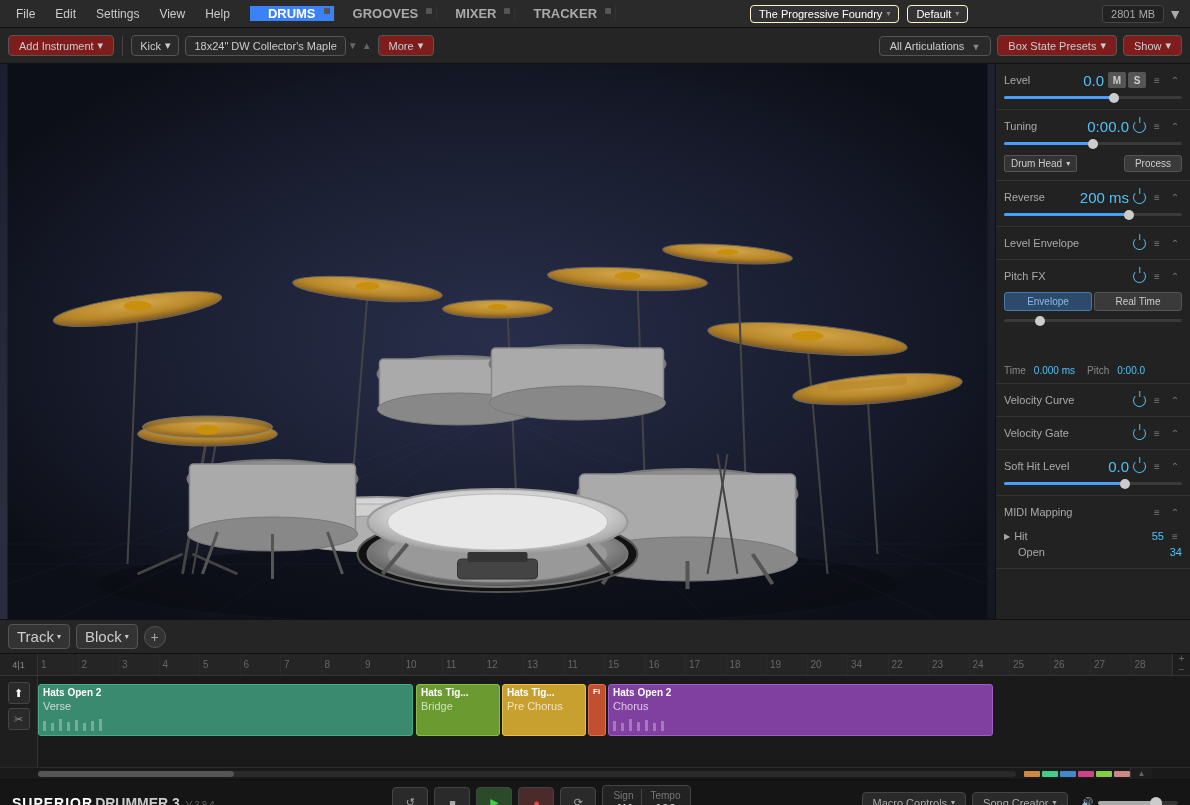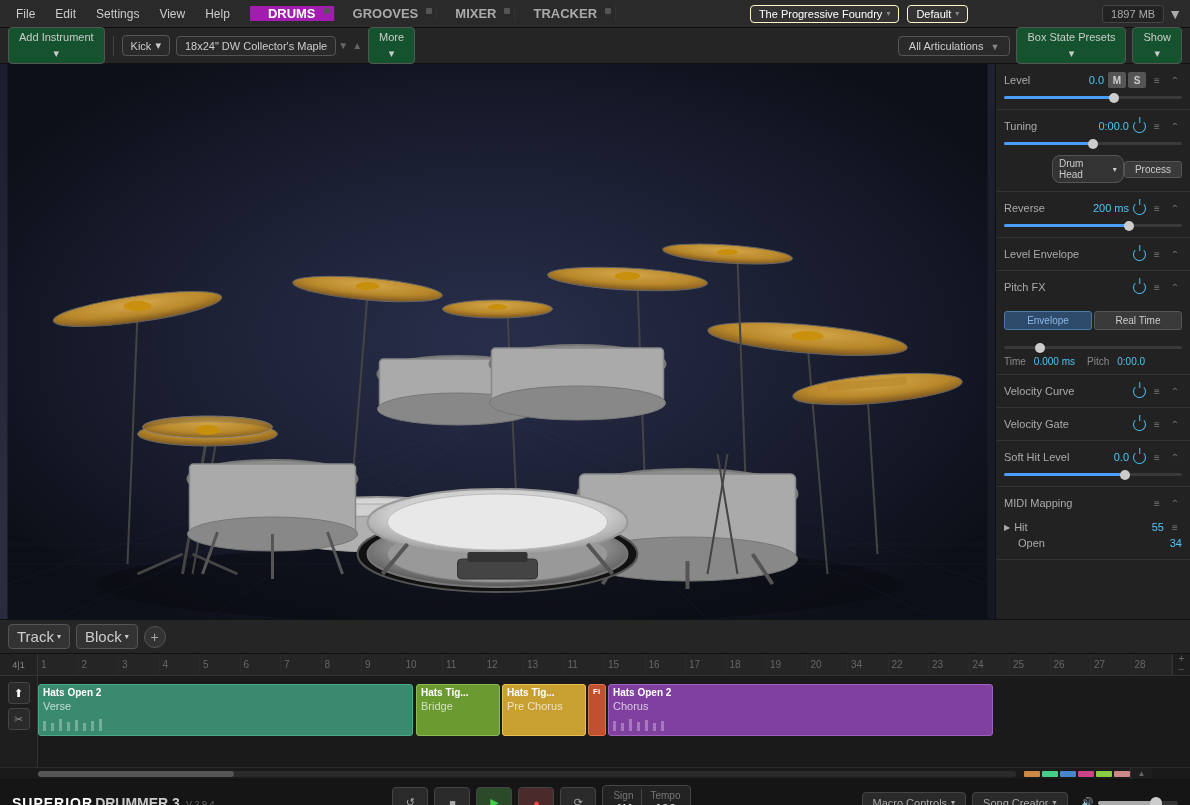--- a/index.html
+++ b/index.html
@@ -34,21 +34,21 @@
       display: flex;
       align-items: center;
       font-size: 13px;
       font-weight: bold;
       color: #aaa;
       cursor: pointer;
       border-right: 1px solid #333;
       position: relative;
     }
     .module-tab.active {
-      background: #a21caf;
+      background: #3b82f6;
       color: #fff;
     }
     .module-tab .tab-corner {
       position: absolute;
       top: 2px;
       right: 4px;
       width: 6px;
       height: 6px;
       background: #555;
       border-radius: 1px;
@@ -77,31 +77,30 @@
     .instrument-bar {
       display: flex;
       align-items: center;
       background: #252525;
       height: 36px;
       padding: 0 8px;
       gap: 6px;
       border-bottom: 1px solid #111;
     }
     .inst-btn {
-      background: #14532d;
+      background: #7f1d1d;
       border: 1px solid #555;
       border-radius: 4px;
       color: #ccc;
       padding: 3px 10px;
       font-size: 11px;
       cursor: pointer;
       display: flex;
       align-items: center;
       gap: 4px;
-      flex-direction: column;
     }
     .inst-dropdown {
       background: #2a2a2a;
       border: 1px solid #555;
       border-radius: 4px;
       color: #ccc;
       padding: 3px 8px;
       font-size: 11px;
       display: flex;
       align-items: center;
@@ -156,21 +155,21 @@
       padding: 3px 8px;
       height: 24px;
     }
     .panel-label {
       color: #aaa;
       font-size: 11px;
       flex: 1;
     }
     .panel-value {
       color: #4fc3f7;
-      font-size: 11px;
+      font-size: 15px;
       min-width: 40px;
       text-align: right;
     }
     .panel-icons {
       display: flex;
       gap: 4px;
       align-items: center;
       margin-left: 4px;
     }
     .panel-icon {
@@ -221,43 +220,42 @@
       display: flex;
       align-items: center;
       justify-content: center;
     }
     .m-btn { background: #555; color: #ccc; }
     .s-btn { background: #555; color: #ccc; }
 
     .dropdown-select {
       background: #333;
       border: 1px solid #555;
-      border-radius: 8px;
+      border-radius: 2px;
       color: #ccc;
       padding: 2px 6px;
       font-size: 10px;
       display: flex;
       align-items: center;
       gap: 4px;
       cursor: pointer;
-      margin-left: 48px;
     }
     .process-btn {
       background: #3a3a3a;
       border: 1px solid #555;
       border-radius: 3px;
       color: #ccc;
       padding: 2px 10px;
       font-size: 10px;
       cursor: pointer;
     }
     .envelope-realtime {
       display: flex;
       gap: 2px;
-      margin: 12px 8px;
+      margin: 4px 8px;
     }
     .env-btn {
       flex: 1;
       background: #3a3a3a;
       border: 1px solid #555;
       border-radius: 3px;
       color: #ccc;
       padding: 3px 0;
       font-size: 10px;
       text-align: center;
@@ -290,20 +288,21 @@
       cursor: pointer;
     }
 
     .time-pitch-row {
       padding: 3px 8px;
       display: flex;
       align-items: center;
       font-size: 10px;
       color: #888;
       gap: 8px;
+      margin-top: 36px;
     }
     .time-pitch-val {
       color: #4fc3f7;
     }
 
     .midi-section {
       padding: 4px 8px;
     }
     .midi-row {
       display: flex;
@@ -692,21 +691,21 @@
     <div class="project-selector">
       <span>The Progressive Foundry</span>
       <span class="icon-arrow-down" style="font-size:8px; color:#888;"></span>
     </div>
     <div class="project-selector">
       <span>Default</span>
       <span class="icon-arrow-down" style="font-size:8px; color:#888;"></span>
     </div>
   </div>
   <div class="memory-display">
-    <span>1897 MB</span>
+    <span>2801 MB</span>
   </div>
   <span style="color:#aaa; cursor:pointer; font-size:14px;">▼</span>
 </div>
 
 <div class="instrument-bar">
   <div class="inst-btn">
     <span>Add Instrument</span>
     <span class="icon-arrow-down"></span>
   </div>
 

